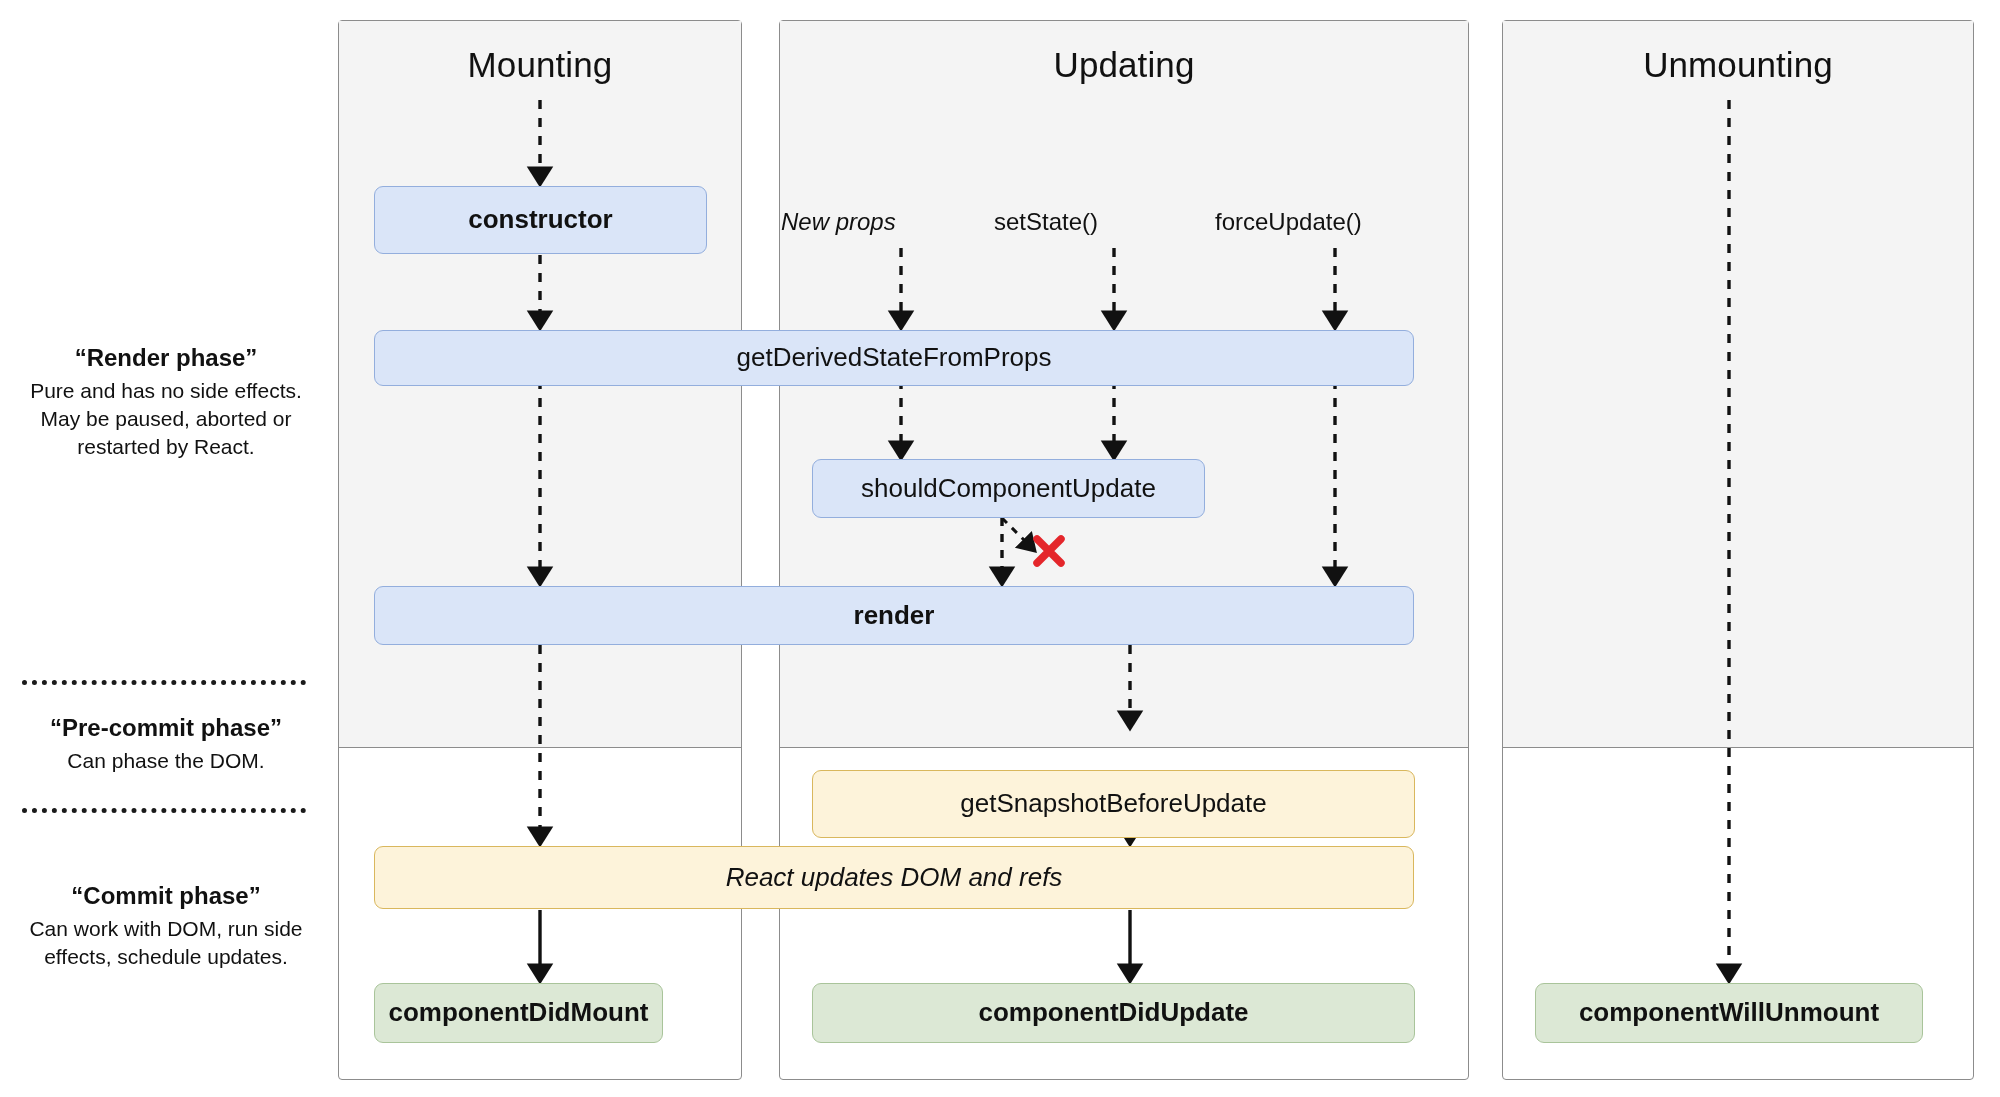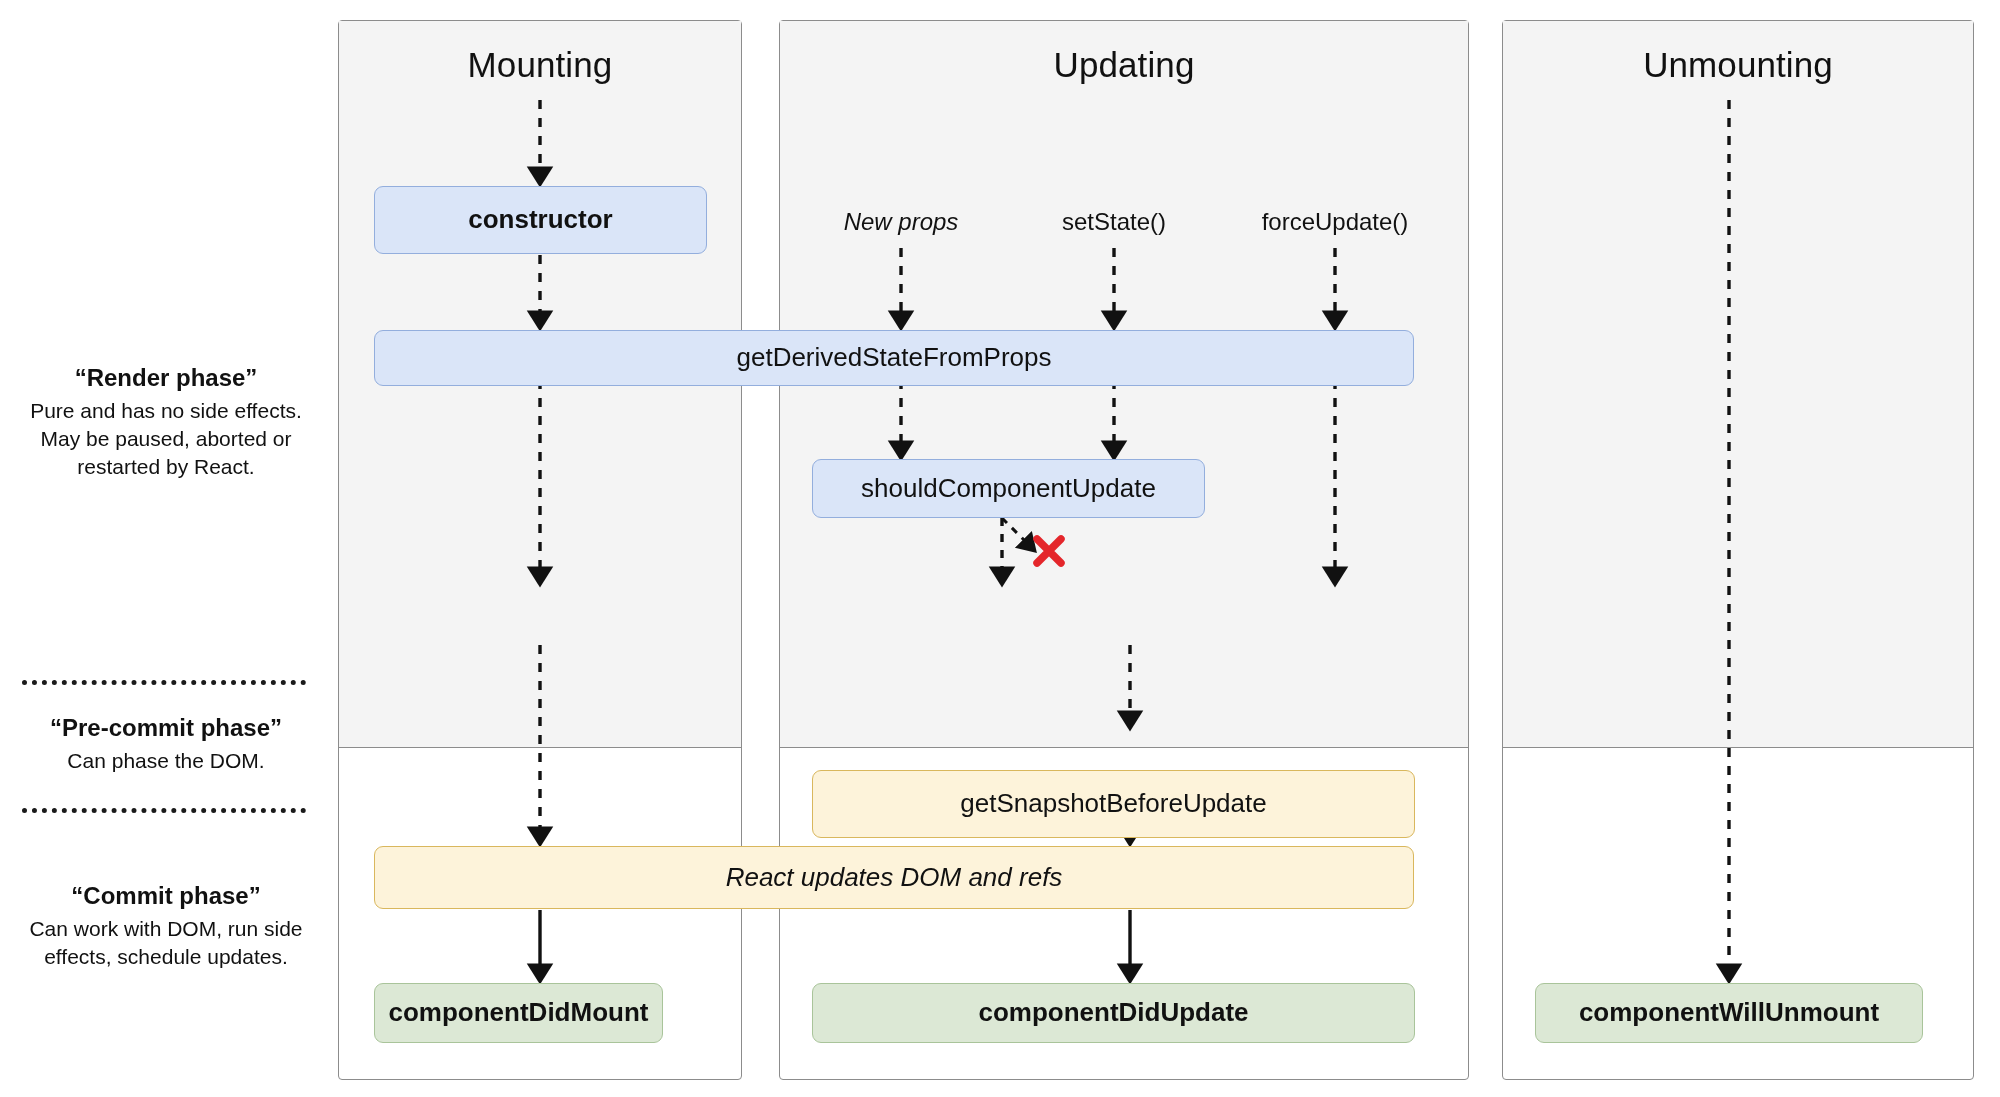--- a/index.html
+++ b/index.html
@@ -91,21 +91,21 @@
   }
   .lbox.blue{ background:#dae5f8; border:1.7px solid #93aedd; }
   .lbox.yellow{ background:#fdf3da; border:1.7px solid #d9b75d; }
   .lbox.green{ background:#dce8d5; border:1.7px solid #a9c49a; }
   .lbox.bold{ font-weight:700; }
   .lbox.italic{ font-style:italic; }
 
   
   .trigger-label{
     position:absolute;
-    text-align:center;
+    text-align:left;
     font-size:24px;
     color:#111111;
     white-space:nowrap;
     z-index:6;
   }
   .trigger-label.italic{ font-style:italic; }
 
   
   #arrows{
     position:absolute;
@@ -183,21 +183,21 @@
 
     <line x1="1729" y1="100" x2="1729" y2="975" stroke="#111111" stroke-width="3.4" stroke-dasharray="9,9" marker-end="url(#ah)"></line>
   </svg>
 
   <div class="xmark" style="left:1030px; top:532px;">
     <svg width="38" height="38" viewBox="0 0 38 38" aria-hidden="true">
       <path d="M7 7 L31 31 M31 7 L7 31" stroke="#e4262b" stroke-width="7.5" stroke-linecap="round"></path>
     </svg>
   </div>
 
-  <div class="legend-block" style="top:342px;margin-top:20px;">
+  <div class="legend-block" style="top:342px;">
     <div class="legend-title">“Render phase”</div>
     <div class="legend-body">Pure and has no side effects. May be paused, aborted or restarted by React.</div>
   </div>
 
   <div class="dotted-rule" style="top:680px;"></div>
 
   <div class="legend-block" style="top:712px;">
     <div class="legend-title">“Pre-commit phase”</div>
     <div class="legend-body">Can phase the DOM.</div>
   </div>
@@ -212,20 +212,21 @@
   <div class="trigger-label italic" style="left:781px; top:208px; width:240px;">New props</div>
   <div class="trigger-label" style="left:994px; top:208px; width:240px;">setState()</div>
   <div class="trigger-label" style="left:1215px; top:208px; width:240px;">forceUpdate()</div>
 
   <div class="lbox blue" style="left:374px; top:330px; width:1040px; height:56px;">getDerivedStateFromProps</div>
 
   <div class="lbox blue bold" style="left:374px; top:186px; width:333px; height:68px;">constructor</div>
 
   <div class="lbox blue" style="left:812px; top:459px; width:393px; height:59px;">shouldComponentUpdate</div>
 
+  <div class="lbox blue bold" style="left:374px; top:586px; width:1040px; height:59px;">render</div>
 
   <div class="lbox yellow" style="left:812px; top:770px; width:603px; height:68px;">getSnapshotBeforeUpdate</div>
 
   <div class="lbox yellow italic" style="left:374px; top:846px; width:1040px; height:63px;">React updates DOM and refs</div>
 
   <div class="lbox green bold" style="left:374px; top:983px; width:289px; height:60px;">componentDidMount</div>
 
   <div class="lbox green bold" style="left:812px; top:983px; width:603px; height:60px;">componentDidUpdate</div>
 
   <div class="lbox green bold" style="left:1535px; top:983px; width:388px; height:60px;">componentWillUnmount</div>

